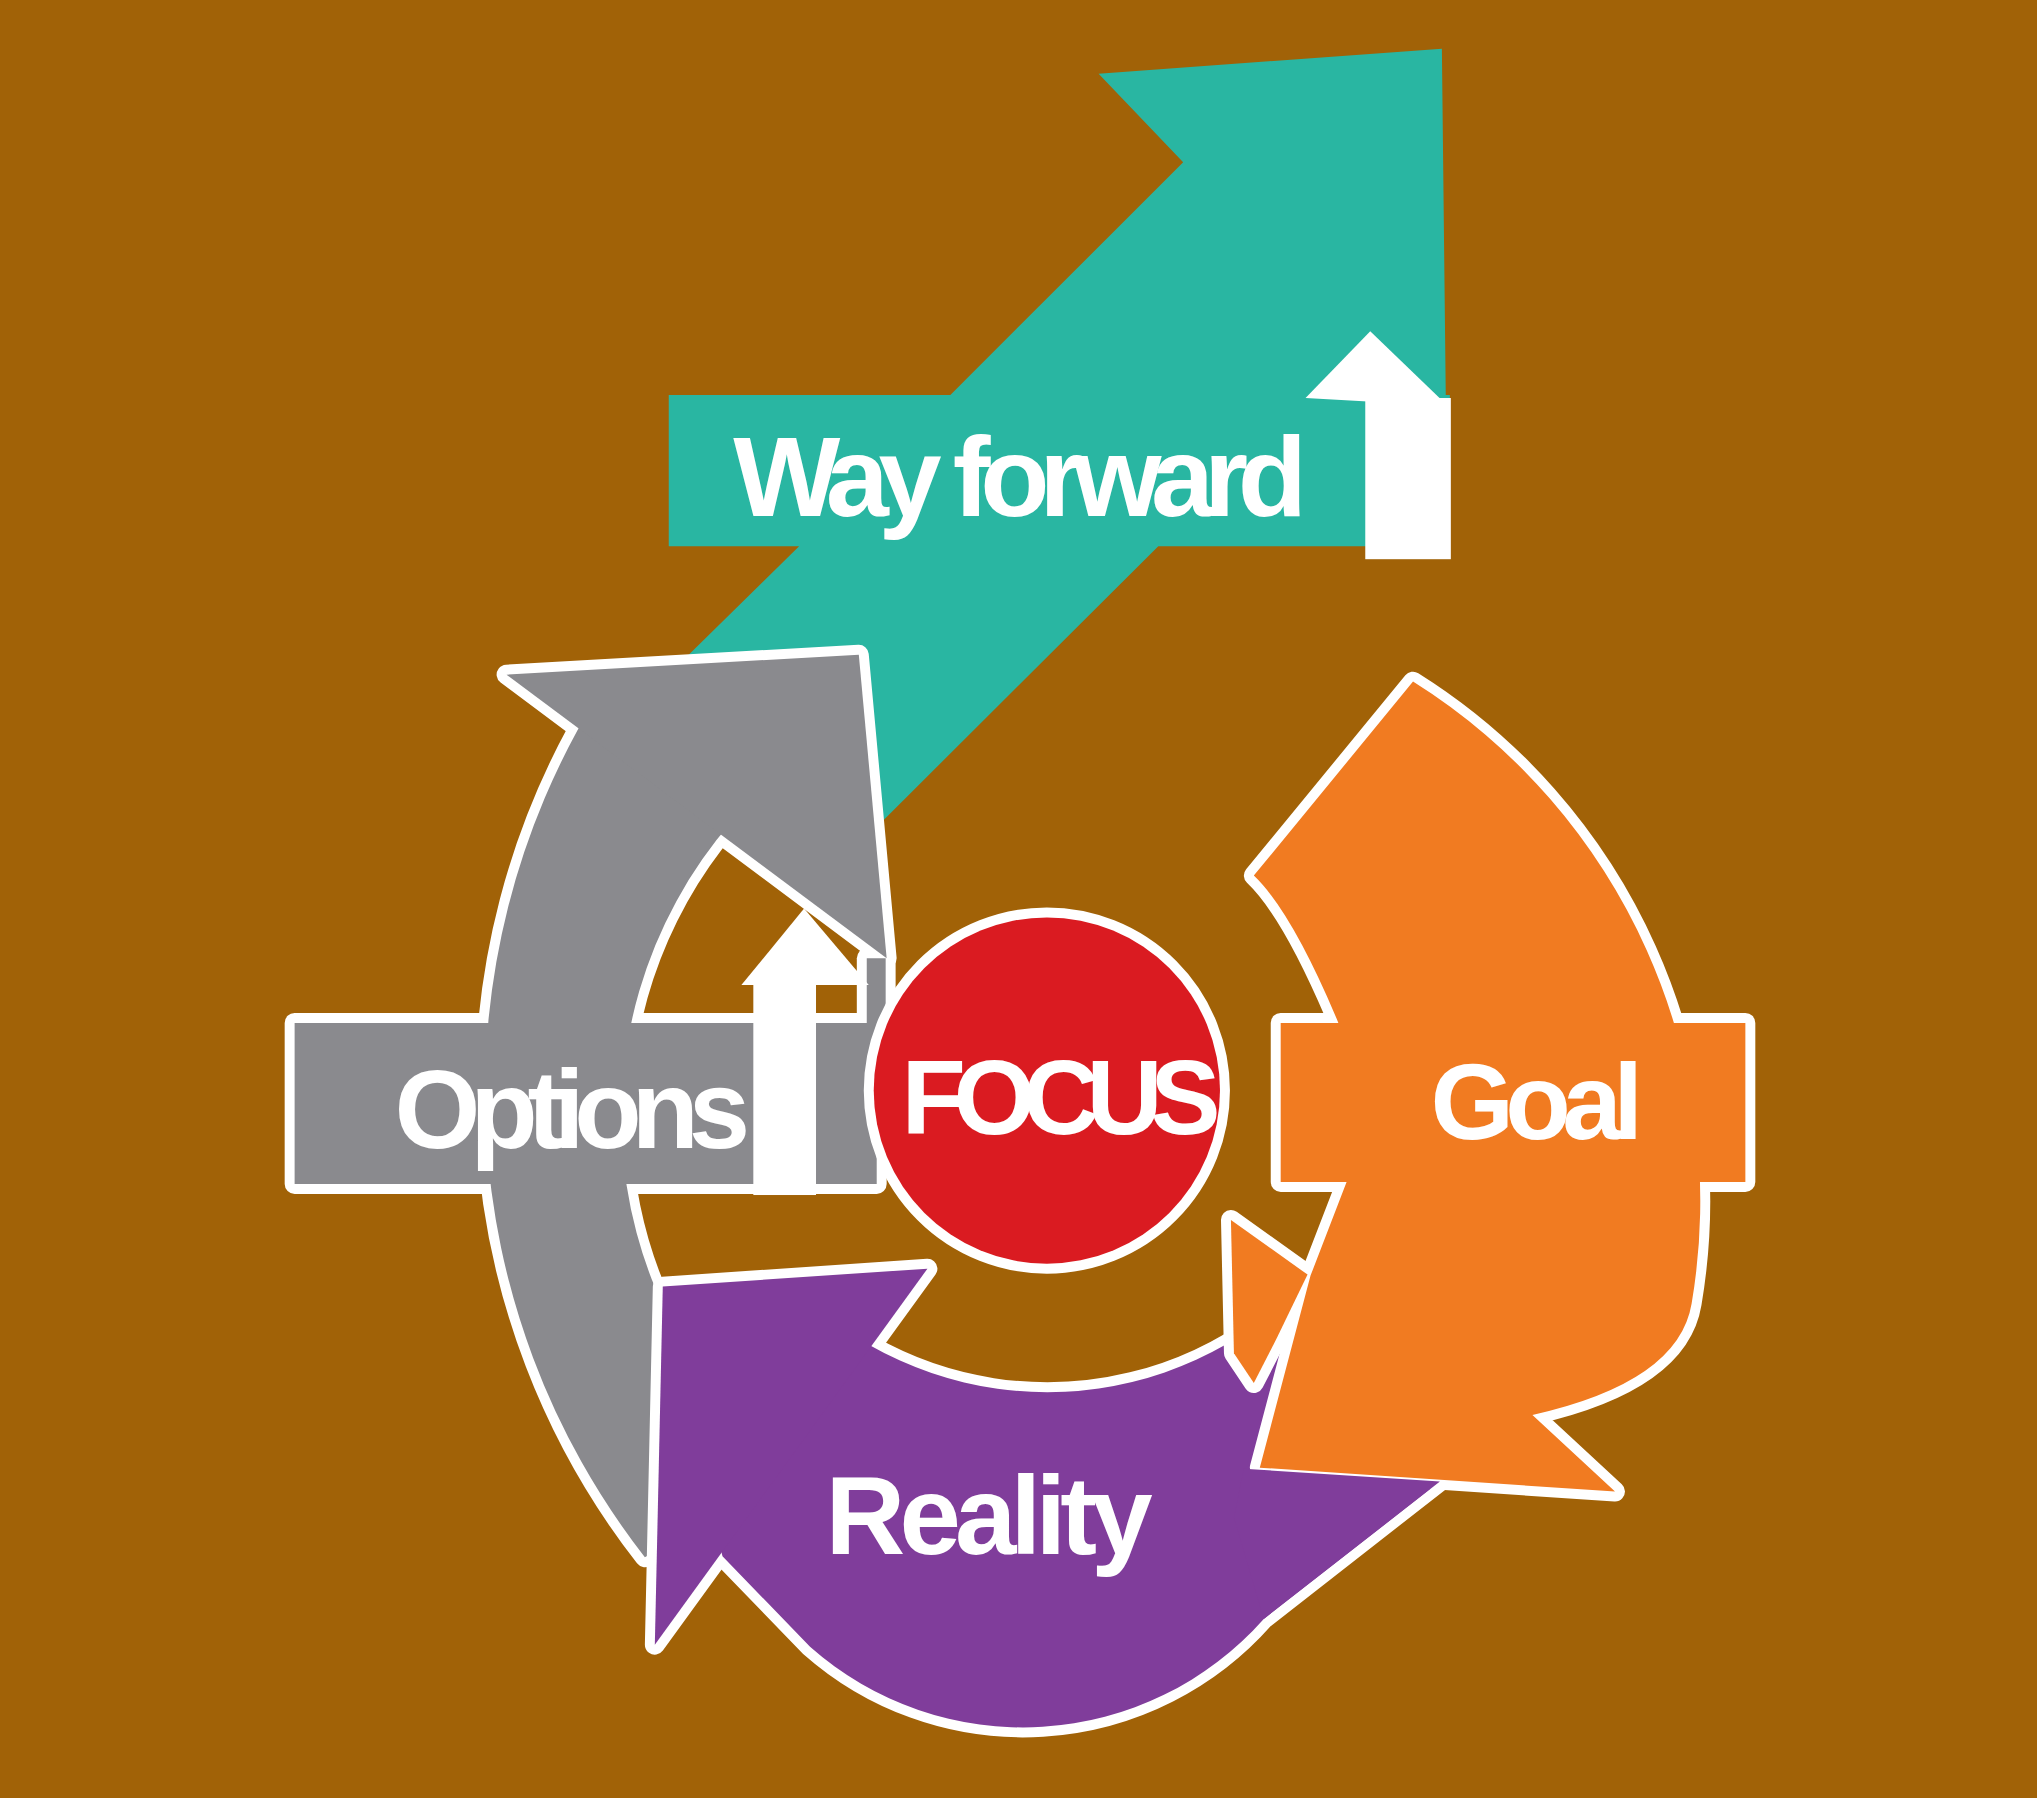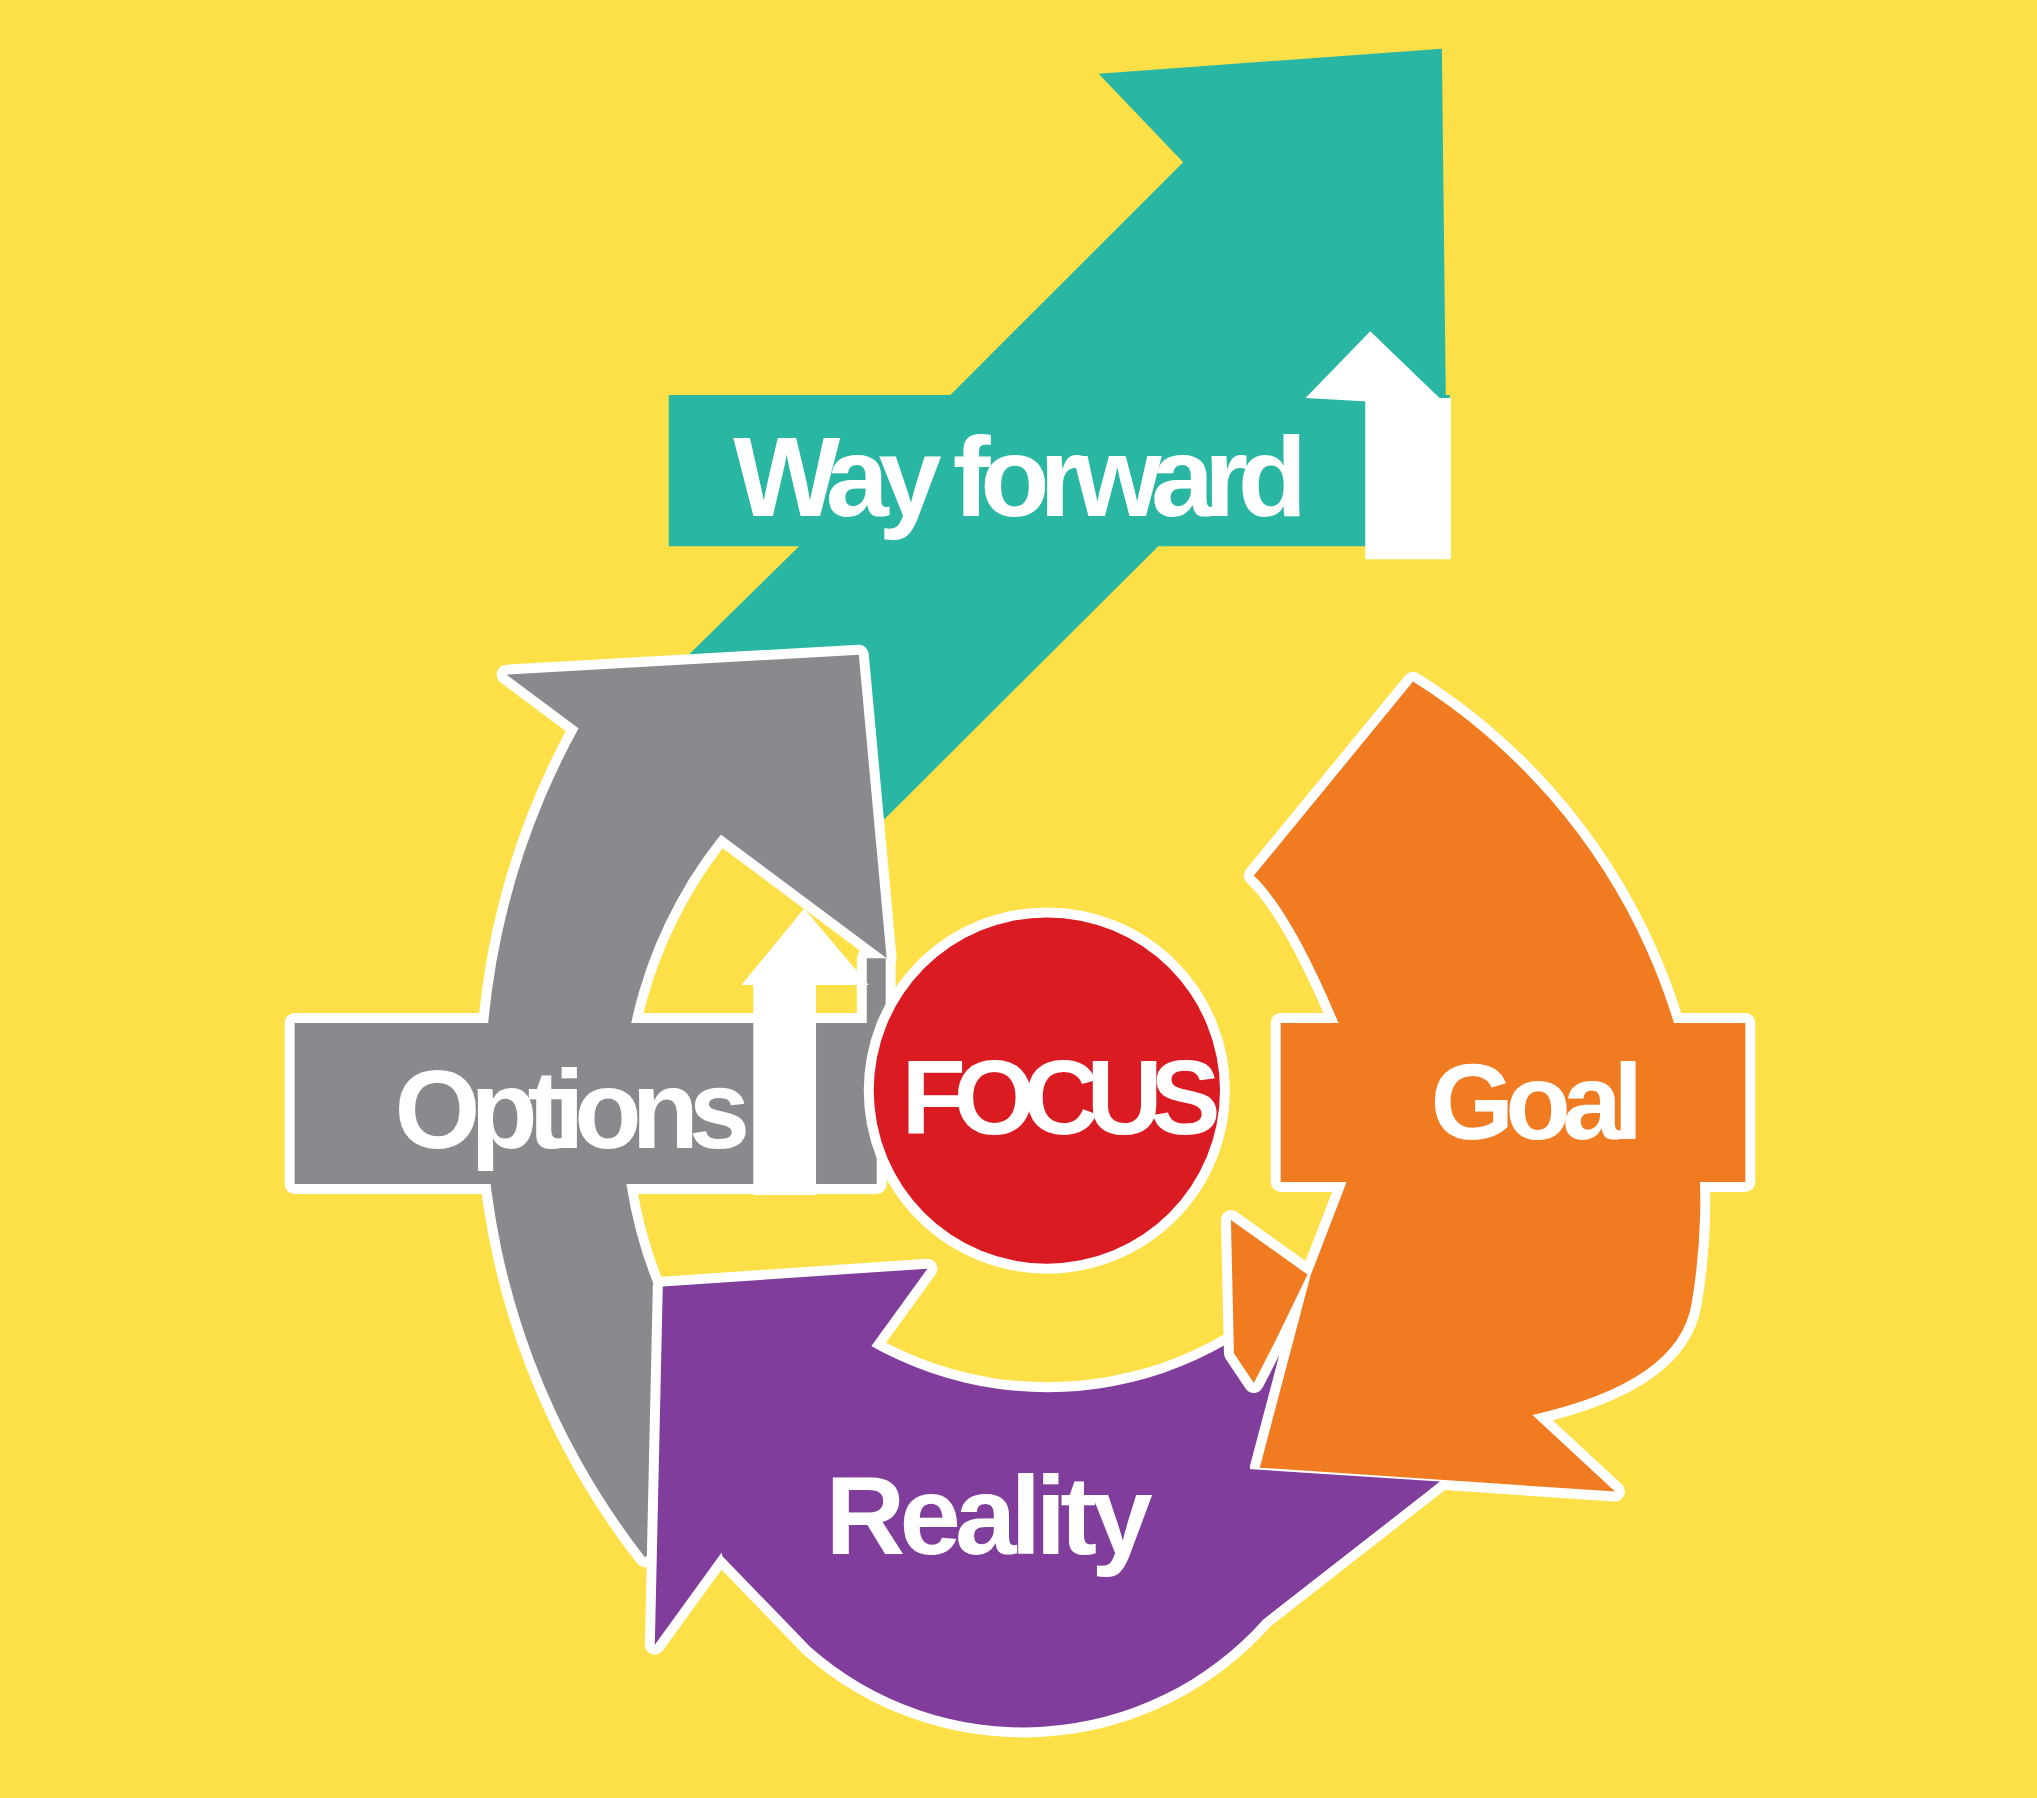--- a/index.html
+++ b/index.html
@@ -1,16 +1,16 @@
 <!DOCTYPE html>
 <html><head>
 <meta charset="utf-8">
 <style>
   html,body{margin:0;padding:0;background:#ffffff;}
-  .stage{position:relative;width:2038px;height:1799px;background:#fde047;overflow:hidden;}
+  .stage{position:relative;width:2038px;height:1799px;background:#a16207;overflow:hidden;}
   svg{position:absolute;left:0;top:0;}
   text{font-family:"Liberation Sans", sans-serif;font-weight:bold;fill:#ffffff;}
 </style>
 </head>
 <body>
 <div class="stage">
 <svg width="2038" height="1799" viewBox="0 0 2048 1808">
   <defs>
     <path id="g1" d="M 600,700 A 759,759 0 0 0 648,1565 L 800,1480 A 452,452 0 0 1 770,790 Z"></path>
     <path id="g2" d="M 509,678 L 863,658 L 891,963 Z"></path>

